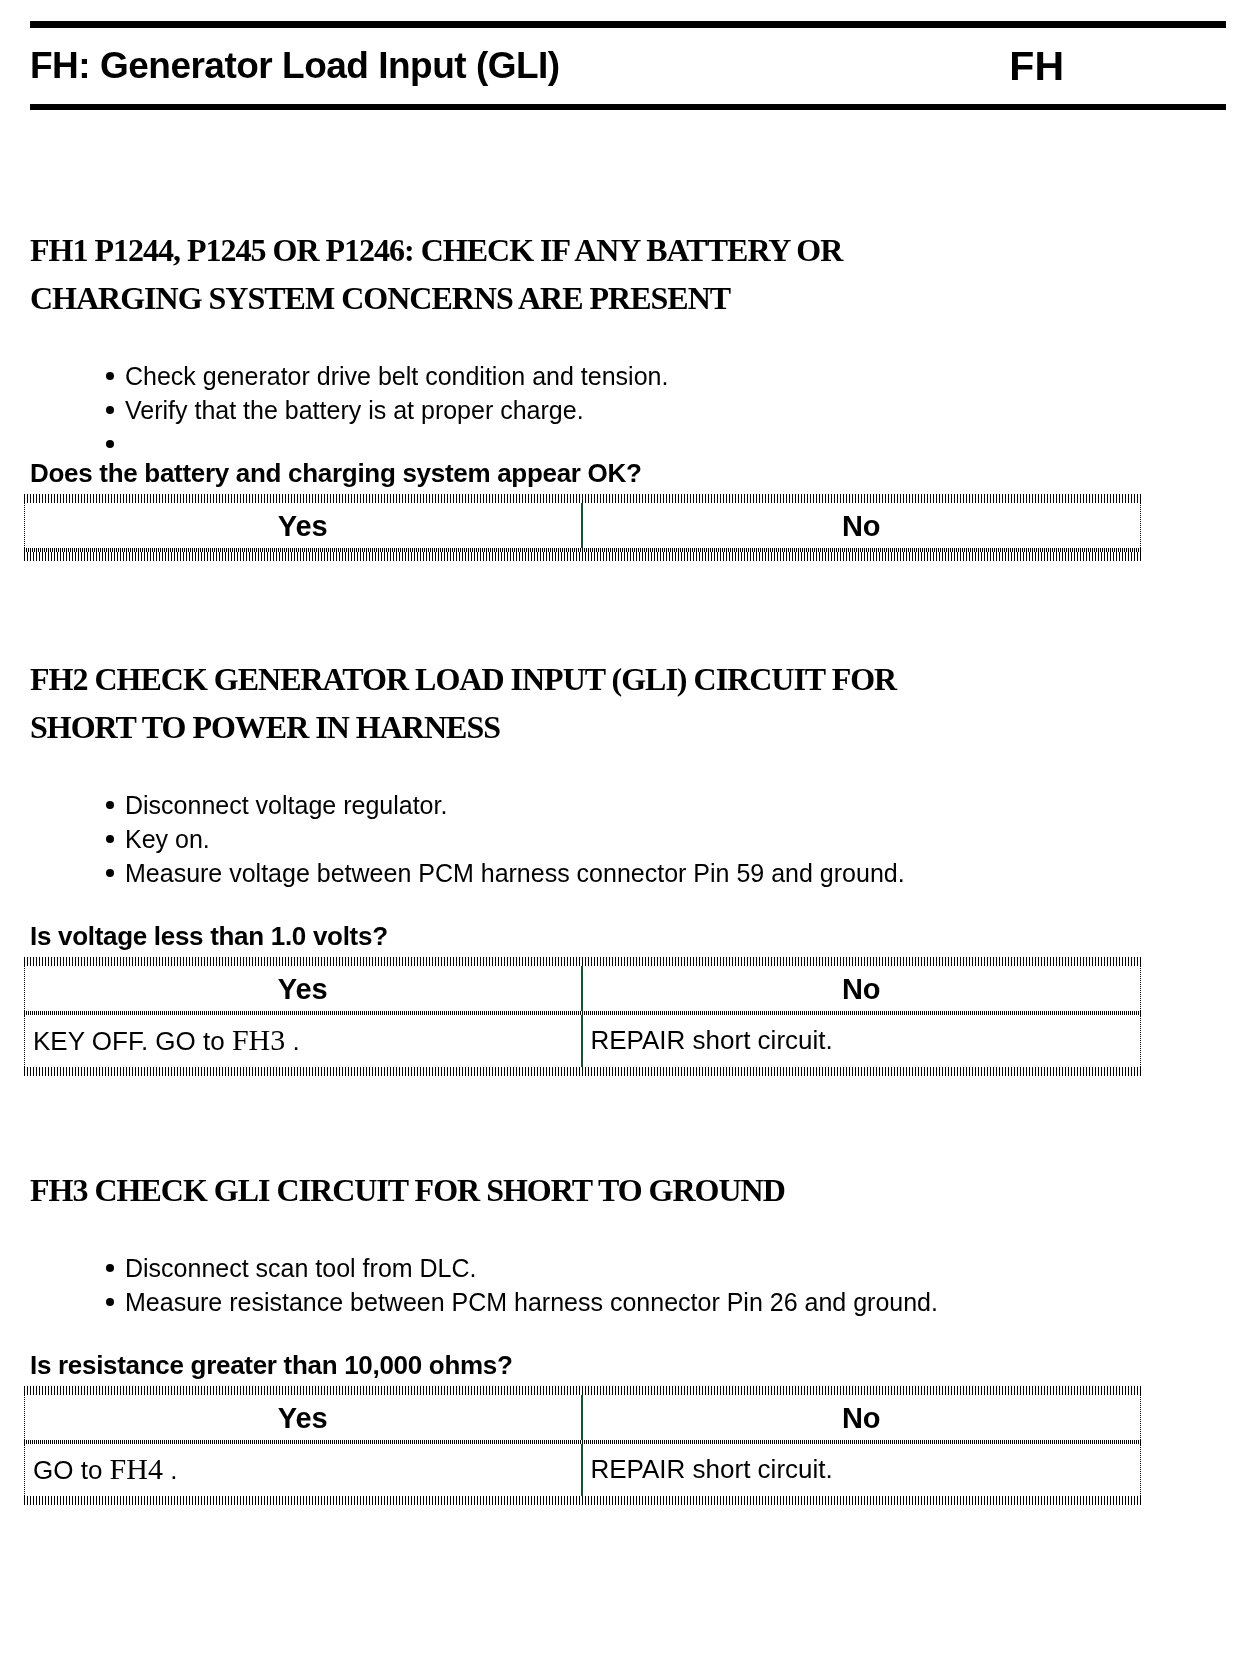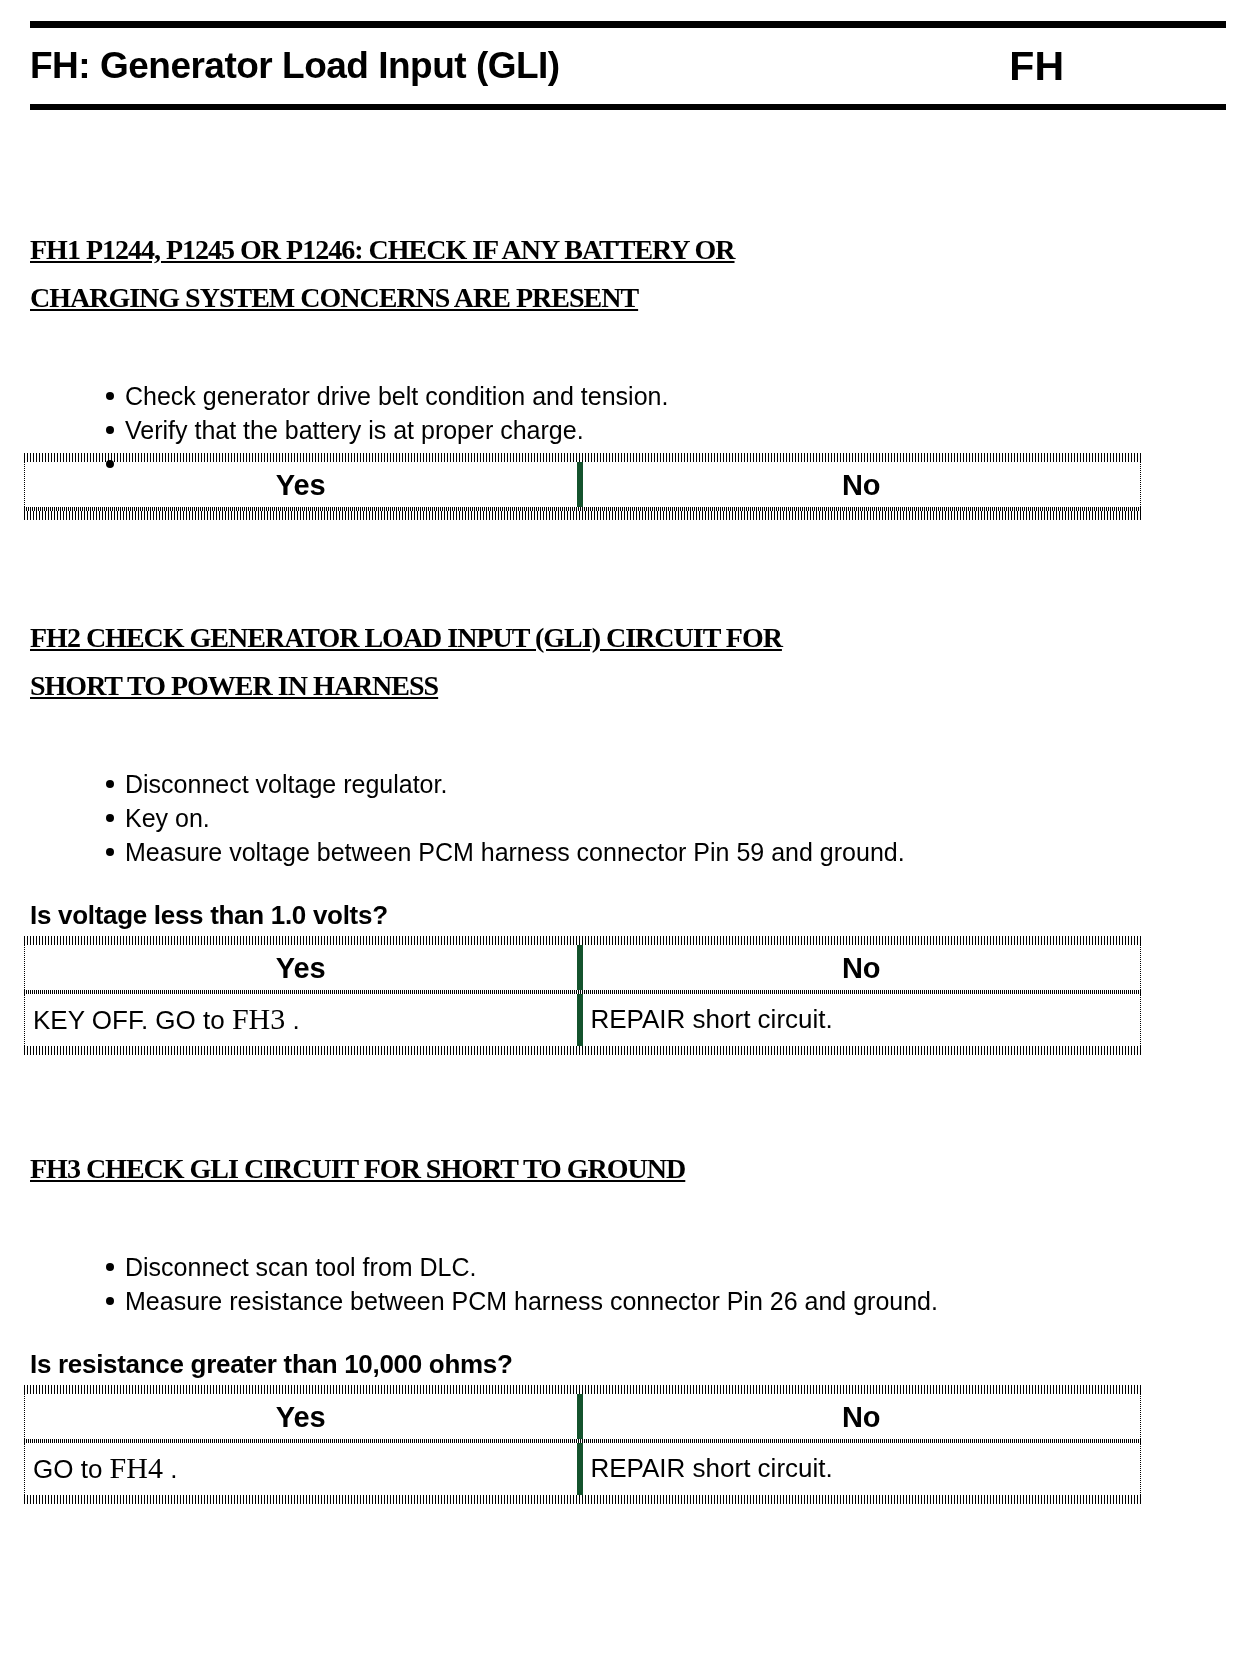--- a/index.html
+++ b/index.html
@@ -16,42 +16,42 @@
   }
   .page-title{font-size:37px;font-weight:bold;line-height:50px;letter-spacing:-0.5px;}
   .page-code{font-size:41px;font-weight:bold;line-height:50px;margin-right:162px;}
 
   .section{margin-left:30px;margin-right:22px;}
   .s1{margin-top:116px;}
   .s2{margin-top:94px;}
   .s3{margin-top:90px;}
   .section-heading{
     font-family:"Liberation Serif",serif;font-weight:bold;
-    font-size:28px;line-height:48px;white-space:pre-line;letter-spacing:-1px;text-decoration:underline;
+    font-size:32px;line-height:48px;white-space:pre-line;letter-spacing:-1px;
   }
-  .steps{list-style:none;margin:57px 0 0 0;padding:0 0 0 76px;}
+  .steps{list-style:none;margin:37px 0 0 0;padding:0 0 0 76px;}
   .steps li{position:relative;font-size:25px;line-height:34px;padding-left:19px;}
   .bullet-dot{
     position:absolute;left:0;top:13px;width:8px;height:8px;
     background:#000;border-radius:50%;
   }
   .question{font-weight:bold;font-size:26px;line-height:30px;margin-top:31px;letter-spacing:-0.3px;}
 
   .qtable{margin-top:6px;margin-left:-6px;width:1117px;}
   .hatch{
     height:9px;
     background:repeating-linear-gradient(90deg,#000 0 1px,#fff 1px 3px);
   }
   .hatch.sep{
     height:4px;
     background:repeating-linear-gradient(90deg,#000 0 1px,#fff 1px 2px);
   }
   .trow{display:flex;border-left:1px dotted #000;border-right:1px dotted #000;}
   .tcell{flex:1 1 50%;box-sizing:border-box;min-height:10px;}
-  .tcell.first{border-right:6px solid #14532d;}
+  .tcell.first{border-right:2px solid #14532d;}
   .thead .tcell{text-align:center;font-weight:bold;font-size:29px;padding:7px 0 5px;}
   .tbody .tcell{font-size:26px;line-height:34px;padding:8px 10px 9px 8px;}
   .ref-link{font-family:"Liberation Serif",serif;font-size:30px;}
 </style>
 </head>
 <body>
 
 <div class="rule top-rule"></div>
 
 <div class="page-header">
@@ -62,20 +62,21 @@
 <div class="rule bottom-rule"></div>
 
 <div class="section s1">
   <div class="section-heading">FH1 P1244, P1245 OR P1246: CHECK IF ANY BATTERY OR
 CHARGING SYSTEM CONCERNS ARE PRESENT</div>
   <ul class="steps">
     <li><span class="bullet-dot"></span><span>Check generator drive belt condition and tension.</span></li>
     <li><span class="bullet-dot"></span><span>Verify that the battery is at proper charge.</span></li>
     <li><span class="bullet-dot"></span></li>
   </ul>
+  <div class="question">Does the battery and charging system appear OK?</div>
   <div class="qtable">
     <div class="hatch"></div>
     <div class="trow thead">
       <div class="tcell first">Yes</div>
       <div class="tcell">No</div>
     </div>
     <div class="hatch sep"></div>
     <div class="hatch"></div>
   </div>
 </div>

